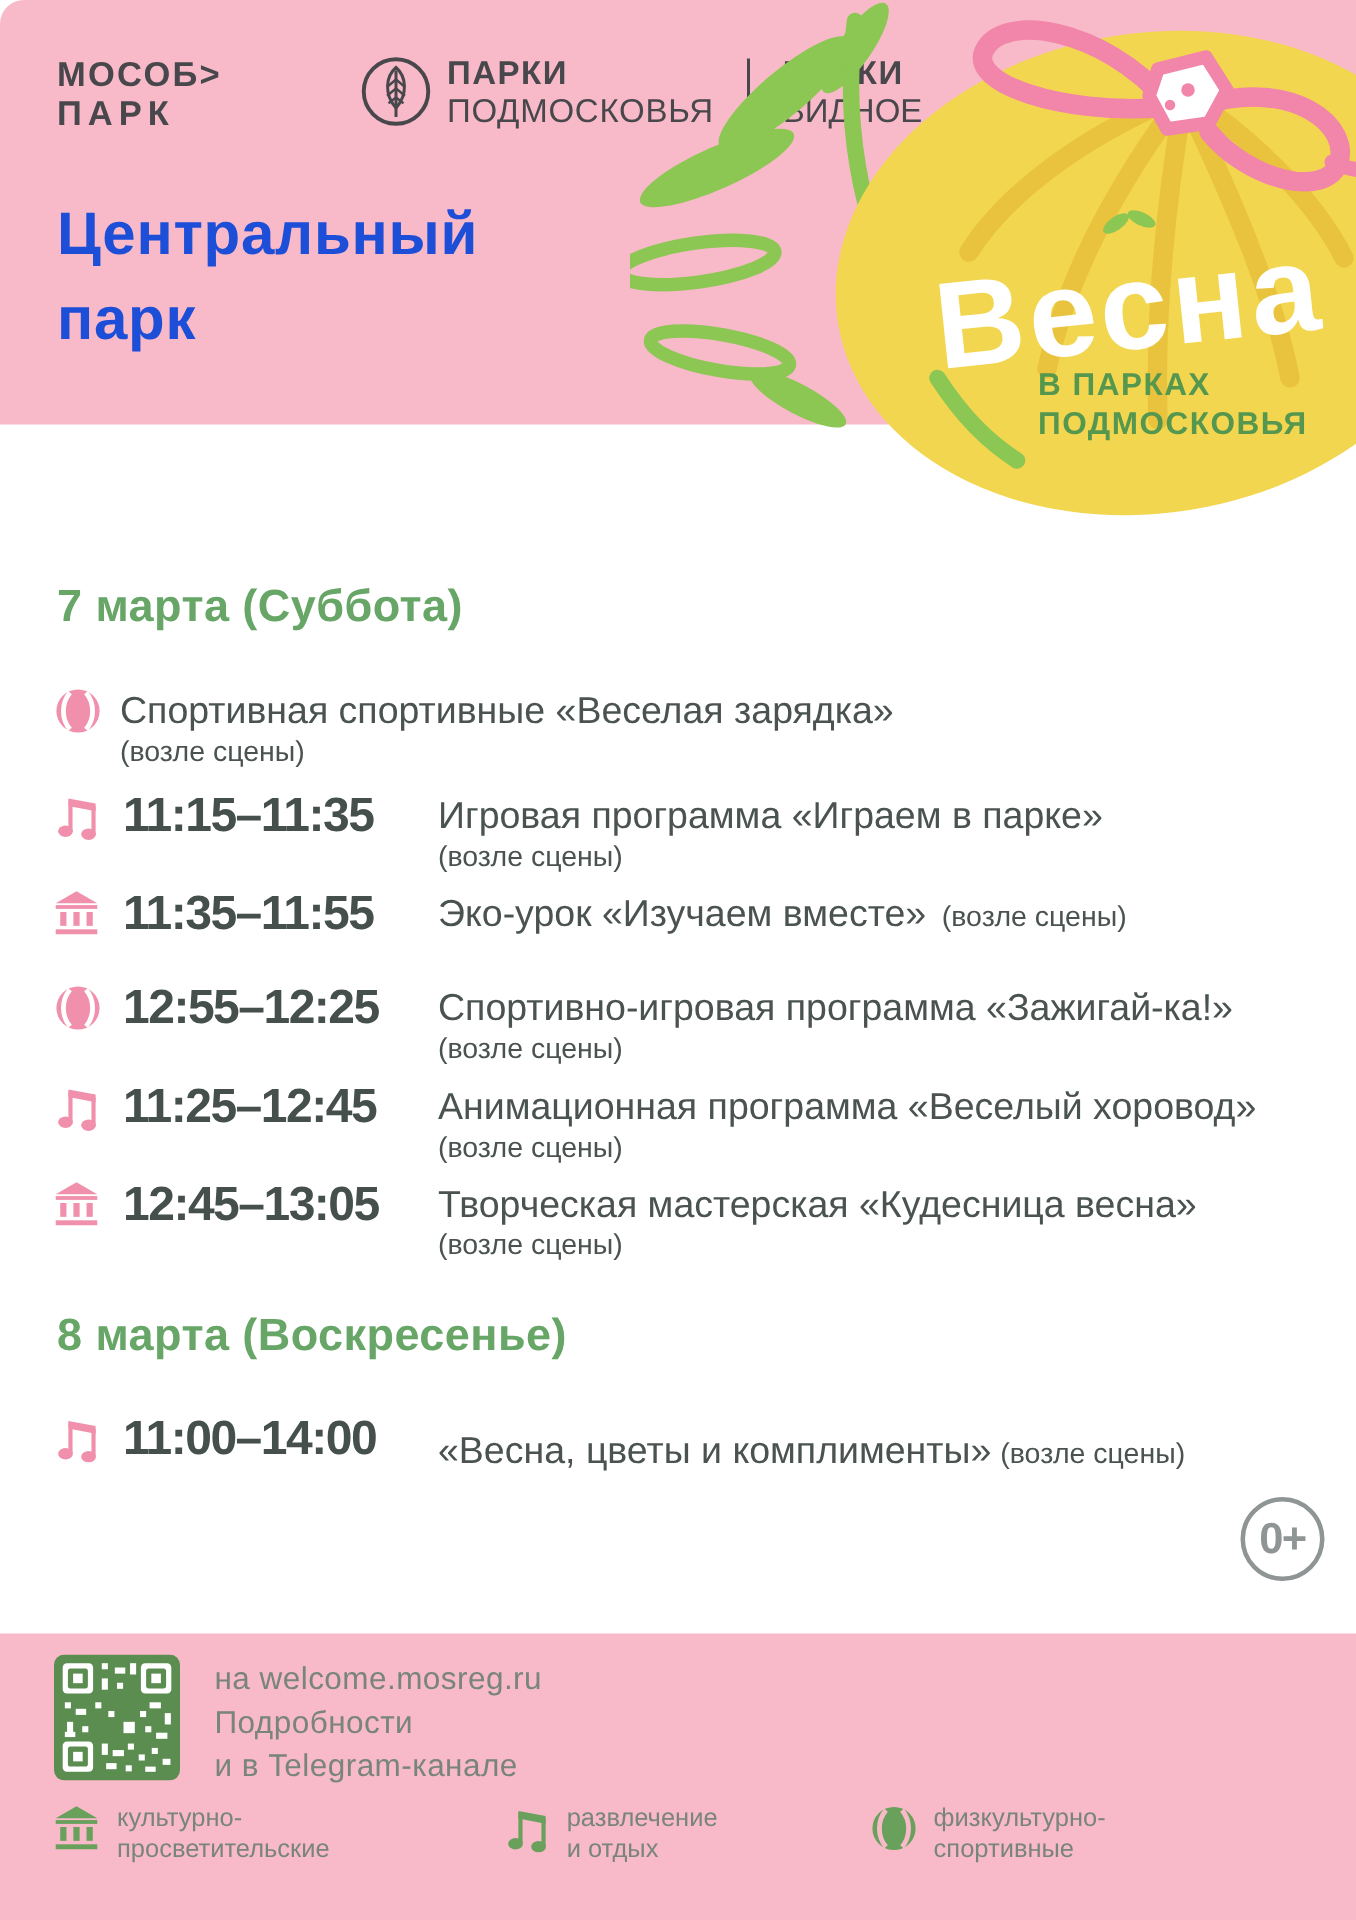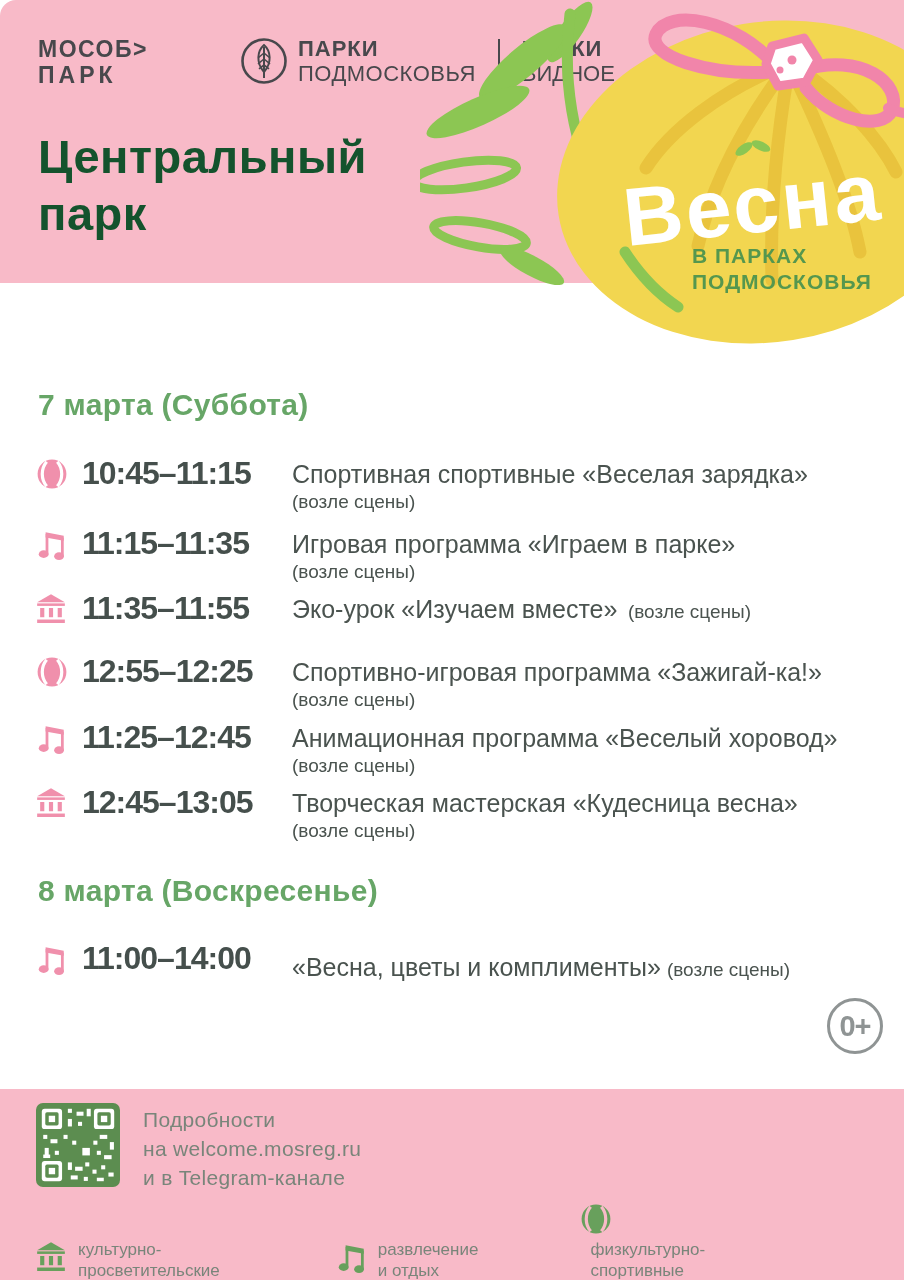--- a/index.html
+++ b/index.html
@@ -17,22 +17,22 @@
   .mosob-logo{font-weight:bold;font-size:23px;line-height:26px;letter-spacing:1.5px;}
   .mosob-logo .l2{letter-spacing:4px;}
   .leaf-badge{margin-left:92px;margin-top:1px;}
   .parki-logo{margin-left:10px;font-size:22px;line-height:25px;}
   .parki-logo .l1{font-weight:bold;letter-spacing:1px;}
   .parki-logo .l2{letter-spacing:0.5px;}
   .logo-divider{width:2px;height:44px;background:#48484c;margin:3px 0 0 22px;}
   .vidnoe-logo{margin-left:22px;font-size:22px;line-height:25px;}
   .vidnoe-logo .l1{font-weight:bold;letter-spacing:1px;}
   .park-title{
-    position:absolute;left:38px;top:128px;color:#14532d;
-    font-size:47px;font-weight:bold;line-height:57px;letter-spacing:0.5px;
+    position:absolute;left:38px;top:128px;color:#1d4ed8;
+    font-size:40px;font-weight:bold;line-height:57px;letter-spacing:0.5px;
   }
   
   .balloon-art{position:absolute;left:420px;top:0;width:484px;height:348px;}
   
   .date-heading{
     position:absolute;left:38px;color:#67a667;font-size:30px;font-weight:bold;letter-spacing:0.3px;
   }
   .event-row{position:absolute;left:36px;display:flex;align-items:flex-start;width:840px;}
   .evt-icon{width:34px;flex:0 0 34px;margin-top:3px;color:#f090ac;}
   .evt-time{
@@ -56,21 +56,21 @@
   .footer-band{position:absolute;left:0;top:1089px;width:904px;height:191px;background:#f8bac8;}
   .qr{position:absolute;left:36px;top:14px;width:84px;height:84px;}
   .footer-info{
     position:absolute;left:143px;top:16px;color:#79857a;font-size:21px;line-height:29px;letter-spacing:0.3px;
   }
   .legend{position:absolute;left:36px;top:112px;display:flex;align-items:flex-end;}
   .legend-item{display:flex;align-items:flex-start;}
   .legend-icon{width:32px;flex:0 0 32px;color:#68a05c;margin-top:2px;}
   .legend-label{margin-left:10px;color:#79857a;font-size:17px;line-height:21px;}
   .legend-item.li2{margin-left:116px;}
-  .legend-item.li3{margin-left:102px;flex-direction:column;}
+  .legend-item.li3{margin-left:102px;}
 </style>
 </head>
 <body>
 
 <div class="page">
 
   <div class="header-band">
     <div class="logo-row">
       <div class="mosob-logo">
         <div class="l1">МОСОБ&gt;</div>
@@ -153,21 +153,20 @@
 
   <div class="date-heading" style="top:388px">7 марта (Суббота)</div>
 
   <div class="event-row" style="top:455px">
     <span class="evt-icon">
       <svg width="32" height="32" viewBox="0 0 30 30">
           <circle cx="15" cy="15" r="13.5" fill="currentColor"></circle>
           <path d="M10 3.5 C4.5 10 4.5 20 10 26.5 M20 3.5 C25.5 10 25.5 20 20 26.5" stroke="#ffffff" stroke-width="3" fill="none"></path>
         </svg>
     </span>
-    <span class="evt-time">10:45–11:15</span>
     <span class="evt-text">
       <span class="evt-title">Спортивная спортивные «Веселая зарядка»</span>
       <span class="evt-loc">(возле сцены)</span>
     </span>
   </div>
 
   <div class="event-row" style="top:525px">
     <span class="evt-icon">
       <svg width="32" height="32" viewBox="0 0 30 30">
           <polygon points="9,4 26,7.2 26,12 9,8.8" fill="currentColor"></polygon>
@@ -315,22 +314,22 @@
             <rect x="25" y="24" width="1.8" height="1.4"></rect>
           <rect x="12" y="25" width="2.4" height="1.4"></rect>
             <rect x="16.5" y="25.5" width="1.4" height="1.4"></rect>
             <rect x="21" y="25.8" width="2.4" height="1.2"></rect>
           <rect x="9.5" y="11" width="1.4" height="1.4"></rect>
             <rect x="12.5" y="13" width="1.4" height="1.4"></rect>
         </g>
       </svg>
     </span>
     <div class="footer-info">
+      <div>на welcome.mosreg.ru</div>
       <div>Подробности</div>
-      <div>на welcome.mosreg.ru</div>
       <div>и в Telegram-канале</div>
     </div>
     <div class="legend">
       <div class="legend-item">
         <span class="legend-icon">
           <svg width="30" height="30" viewBox="0 0 26 26">
               <polygon points="13,1 25,8 1,8" fill="currentColor"></polygon>
               <rect x="1" y="9" width="24" height="2.2" fill="currentColor"></rect>
               <rect x="3.6" y="13" width="3.6" height="8" fill="currentColor"></rect>
               <rect x="11.2" y="13" width="3.6" height="8" fill="currentColor"></rect>

